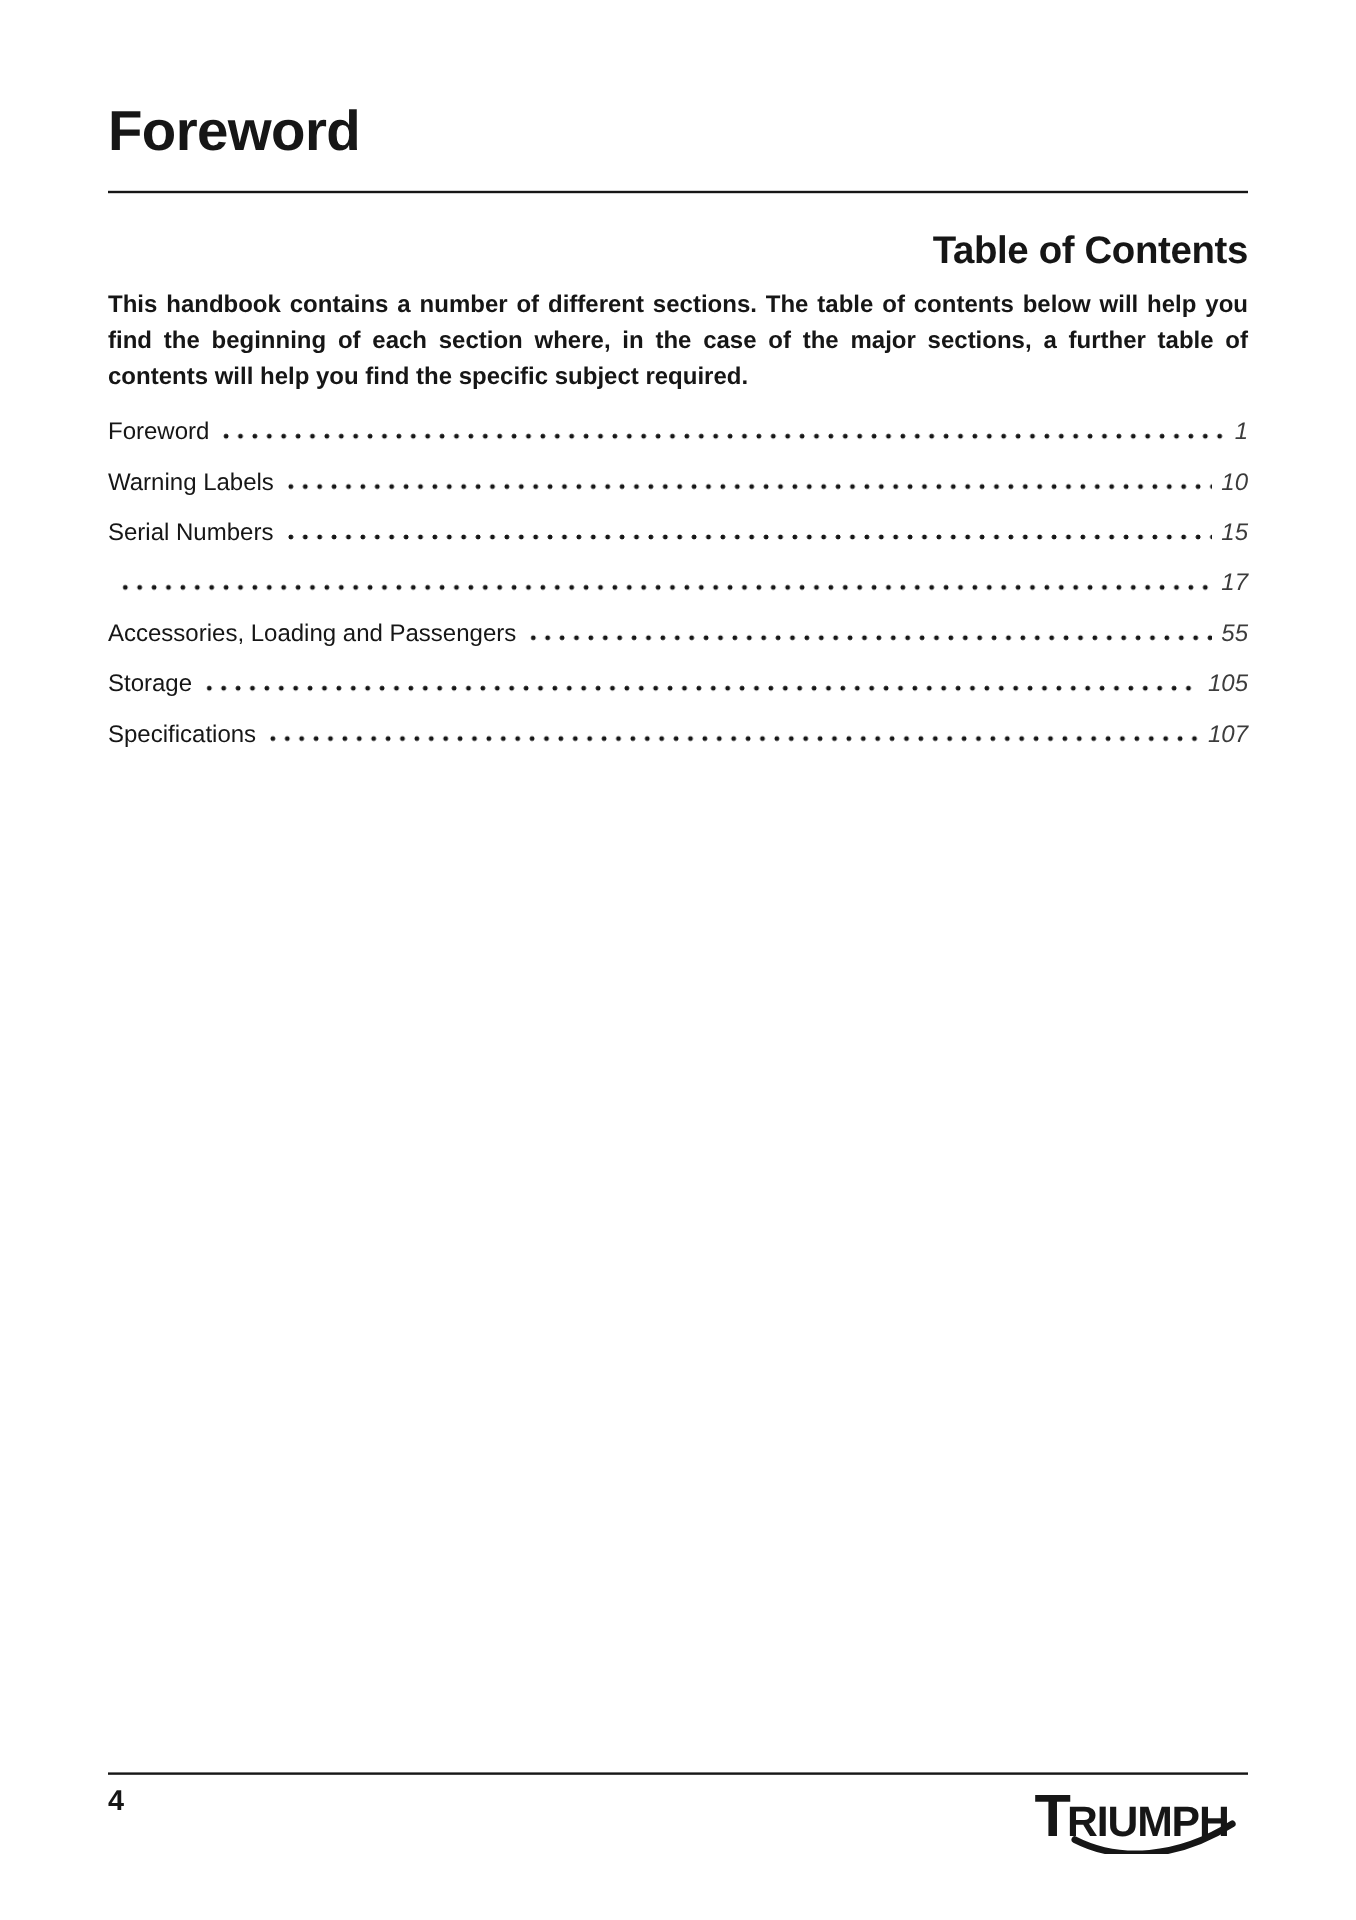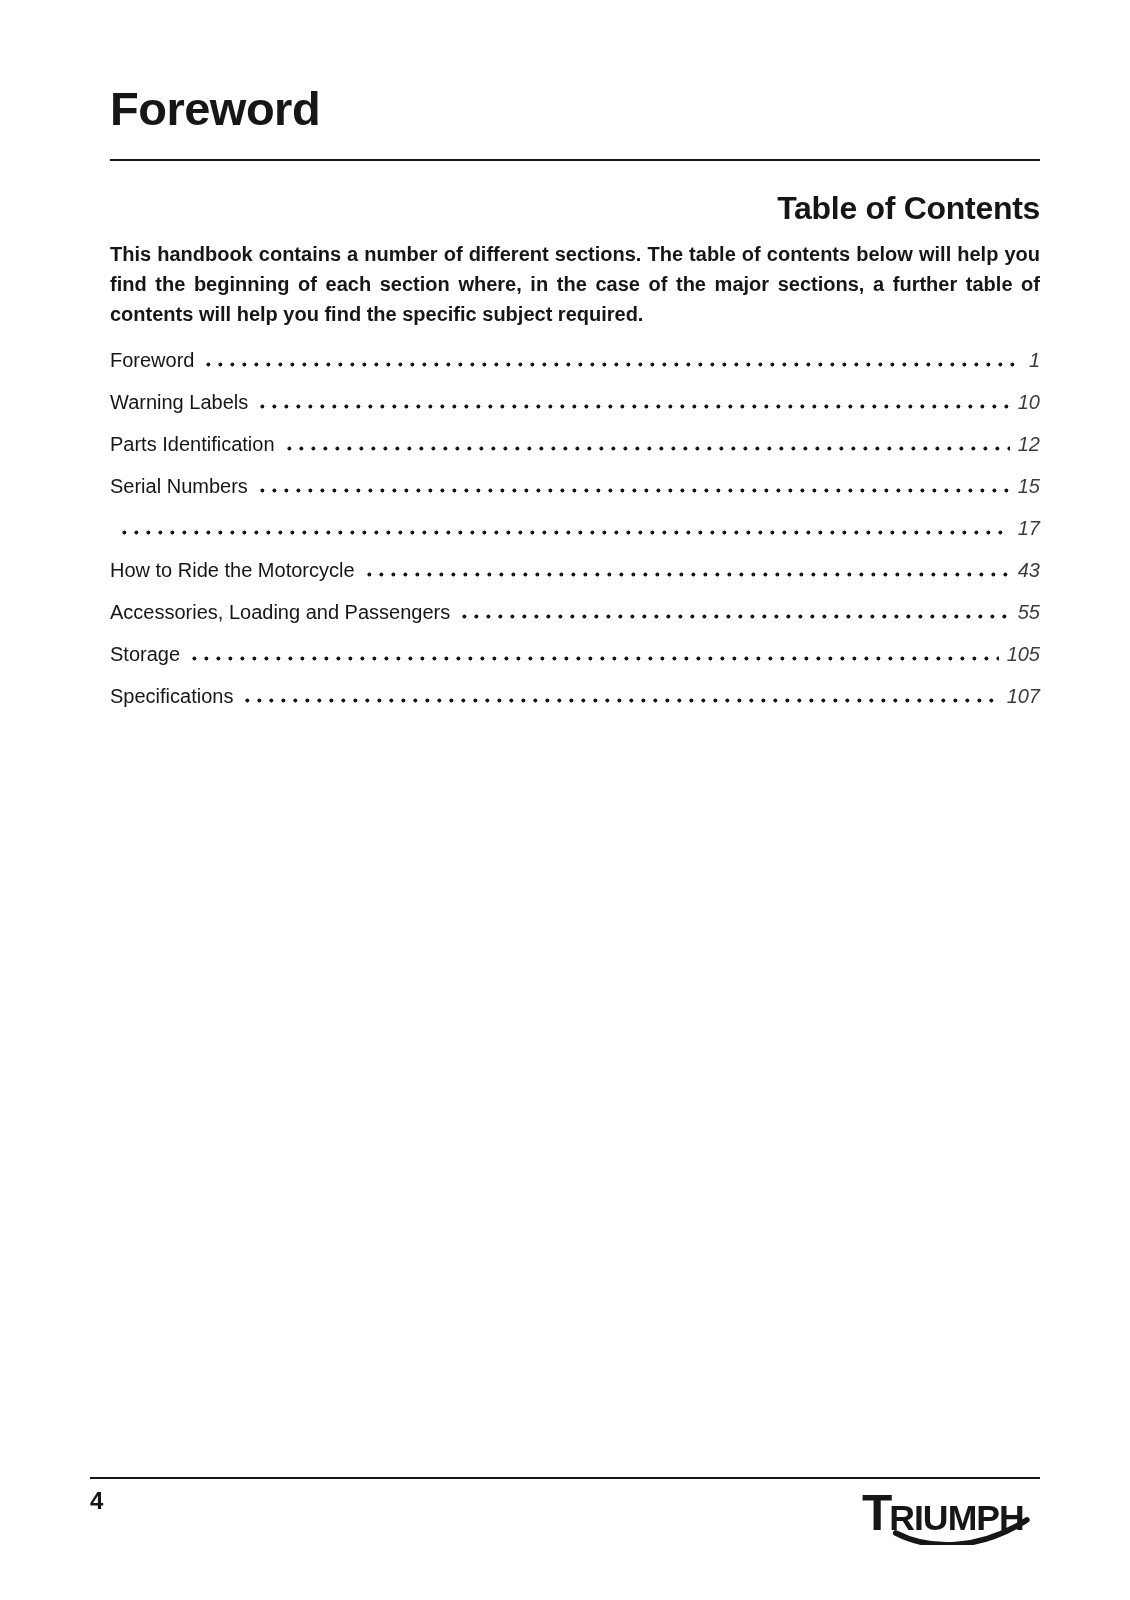--- a/index.html
+++ b/index.html
@@ -13,21 +13,21 @@
 
   .page{
     position:relative;
     width:1130px;
     height:1600px;
     margin:0 auto;
     background:var(--paper);
     color:var(--ink);
     overflow:hidden;
   }
-  .content{ padding:0 90px;margin-left:20px; }
+  .content{ padding:0 90px; }
 
   h1.page-title{
     margin-top:84px;
     font-size:47px;
     font-weight:700;
     letter-spacing:-0.5px;
     line-height:1.08;
     color:var(--ink);
   }
   .rule{
@@ -119,37 +119,27 @@
     <span class="toc-title">Foreword</span>
     <span class="toc-leader"></span>
     <span class="toc-page">1</span>
   </div>
           <div class="toc-row">
     <span class="toc-title">Warning Labels</span>
     <span class="toc-leader"></span>
     <span class="toc-page">10</span>
   </div>
           <div class="toc-row">
-    <span class="toc-title">Parts Identification</span>
-    <span class="toc-leader"></span>
-    <span class="toc-page">12</span>
-  </div>
-          <div class="toc-row">
     <span class="toc-title">Serial Numbers</span>
     <span class="toc-leader"></span>
     <span class="toc-page">15</span>
   </div>
           <div class="toc-row">
     <span class="toc-leader"></span>
     <span class="toc-page">17</span>
-  </div>
-          <div class="toc-row">
-    <span class="toc-title">How to Ride the Motorcycle</span>
-    <span class="toc-leader"></span>
-    <span class="toc-page">43</span>
   </div>
           <div class="toc-row">
     <span class="toc-title">Accessories, Loading and Passengers</span>
     <span class="toc-leader"></span>
     <span class="toc-page">55</span>
   </div>
           <div class="toc-row">
     <span class="toc-title">Storage</span>
     <span class="toc-leader"></span>
     <span class="toc-page">105</span>

